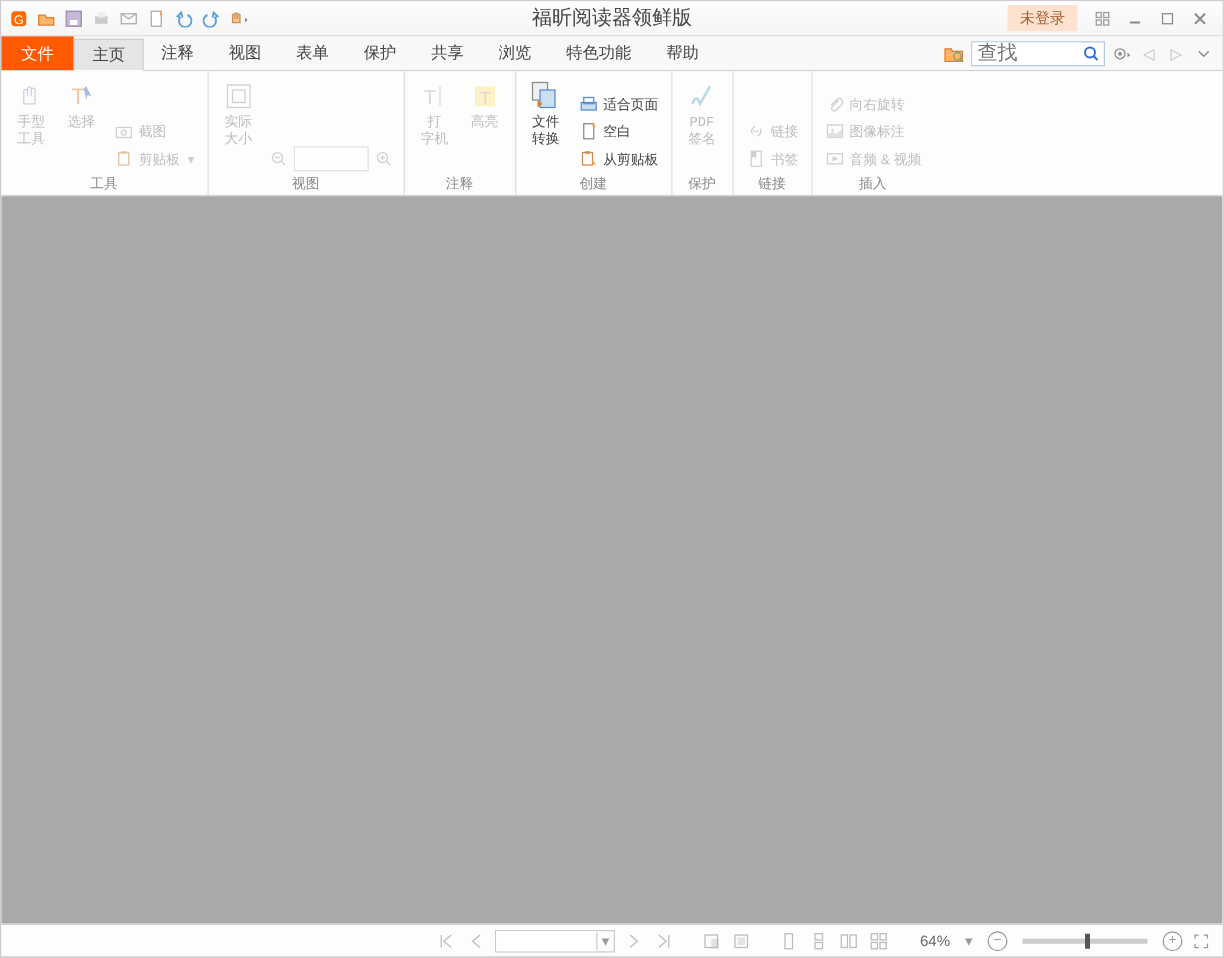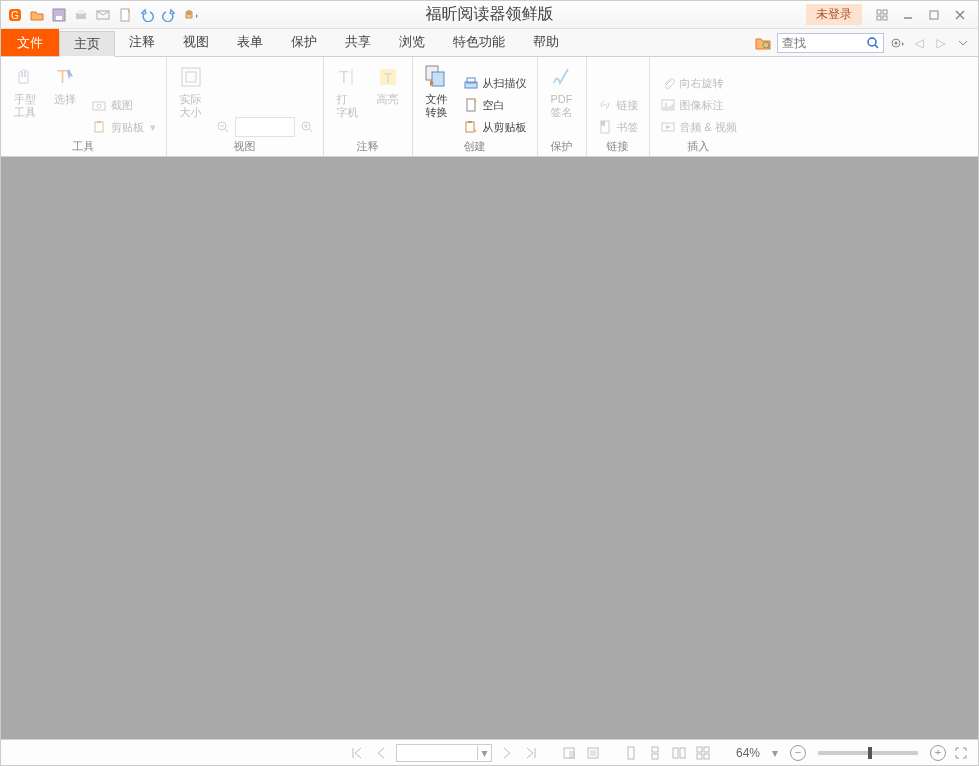--- a/index.html
+++ b/index.html
@@ -16,32 +16,32 @@
 .login-box { background: #fde2cf; color: #a85a2a; padding: 2px 10px; font-size: 12px; margin-right: 6px; cursor: pointer; }
 .win-btn { width: 24px; height: 20px; display: flex; align-items: center; justify-content: center; color: #888; cursor: pointer; }
 
 
 .tabrow { height: 28px; display: flex; align-items: stretch; background: #f8f8f8; border-bottom: 1px solid #d0d0d0; }
 .file-tab { background: #ff5a00; color: #fff; padding: 0 16px; display: flex; align-items: center; cursor: pointer; font-size: 13px; }
 .tab { padding: 0 14px; display: flex; align-items: center; cursor: pointer; color: #444; font-size: 13px; border-bottom: 2px solid transparent; }
 .tab.active { background: #e5e5e5; border: 1px solid #d0d0d0; border-bottom: 1px solid #fff; margin-bottom: -1px; margin-top: 2px; }
 .tabrow-right { margin-left: auto; display: flex; align-items: center; gap: 4px; padding-right: 6px; }
 .search-wrap { display: flex; align-items: center; border: 1px solid #b8c8e0; background: #fff; height: 20px; }
-.search-wrap input { border: none; outline: none; width: 85px; font-size: 12px; padding: 0 4px; color: #6d28d9; }
+.search-wrap input { border: none; outline: none; width: 85px; font-size: 16px; padding: 0 4px; color: #6d28d9; }
 .search-btn { width: 20px; height: 18px; display: flex; align-items: center; justify-content: center; color: #2a6cd6; cursor: pointer; }
 .nav-arrow { width: 18px; height: 18px; display: flex; align-items: center; justify-content: center; color: #bbb; cursor: pointer; }
 
 
 .ribbon { height: 100px; display: flex; background: #fdfdfd; border-bottom: 1px solid #d0d0d0; }
 .group { border-right: 1px solid #e0e0e0; padding: 4px 6px 2px; display: flex; flex-direction: column; }
 .group-body { flex: 1; display: flex; gap: 4px; }
 .group-label { text-align: center; color: #888; font-size: 11px; padding-top: 2px; }
 .bigbtn { width: 36px; display: flex; flex-direction: column; align-items: center; justify-content: flex-start; gap: 2px; cursor: pointer; padding-top: 2px; }
 .bigbtn .ic { height: 28px; display: flex; align-items: center; justify-content: center; }
-.bigbtn .lbl { font-size: 11px; color: #888; line-height: 13px; }
+.bigbtn .lbl { font-size: 11px; color: #888; text-align: center; line-height: 13px; font-family: Liberation Mono, monospace; }
 .stack { display: flex; flex-direction: column; gap: 2px; justify-content: flex-end; }
 .smallbtn { display: flex; align-items: center; gap: 4px; height: 20px; padding: 0 4px; cursor: pointer; color: #888; font-size: 11px; white-space: nowrap; }
 .smallbtn .ic { width: 16px; display: flex; justify-content: center; color: #aaa; }
 .zoom-input { border: 1px solid #ccc; height: 20px; width: 60px; background: #fff; }
 .disabled { opacity: 0.55; }
 
 
 .viewport { flex: 1; background: #a9a9a9; }
 
 
@@ -309,21 +309,21 @@
         <div class="lbl" style="color:#444">文件<br>转换</div>
       </div>
       <div class="stack">
         <div class="smallbtn" style="color:#444">
             <span class="ic">
               <svg width="14" height="14">
                 <rect x="1" y="6" width="12" height="6" fill="#c8e0f0" stroke="#5a8ad0"></rect>
                 <rect x="3" y="2" width="8" height="5" fill="none" stroke="#5a8ad0"></rect>
               </svg>
             </span>
-            <span>从扫描仪</span>
+            <span>适合页面</span>
           </div>
         <div class="smallbtn" style="color:#444">
             <span class="ic">
               <svg width="14" height="14">
                 <rect x="3" y="1" width="8" height="12" fill="#fff" stroke="#888"></rect>
                 <path d="M10 0l3 4-3-1z" fill="#ff9a3a"></path>
               </svg>
             </span>
             <span>空白</span>
           </div>

